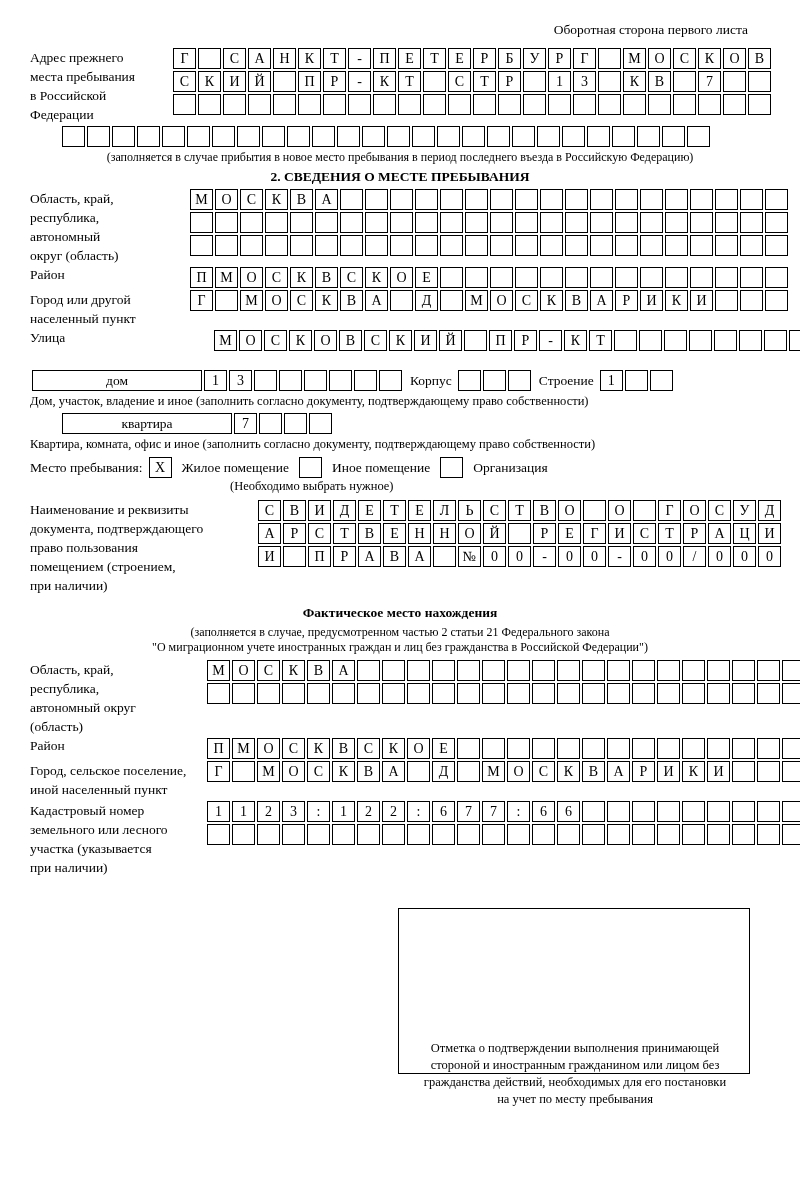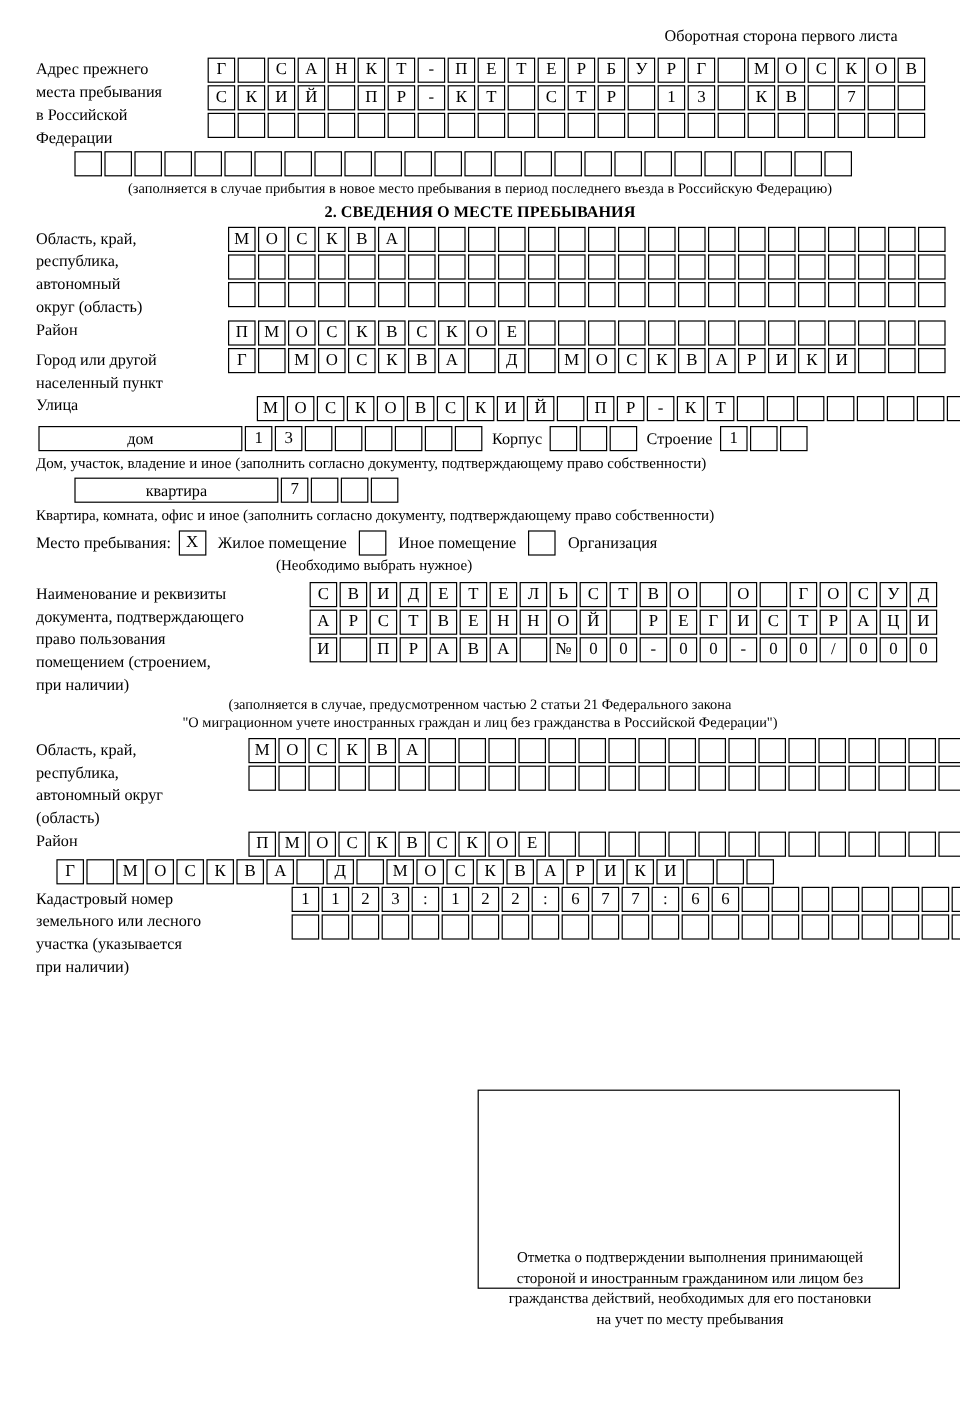--- a/index.html
+++ b/index.html
@@ -382,21 +382,21 @@
       <div class="cell"></div>
       <div class="cell"></div>
       <div class="cell"></div>
       <div class="cell"></div>
       <div class="cell"></div>
       <div class="cell"></div>
       <div class="cell"></div>
     </div>
   </div>
 
-  <div class="row" style="margin-top:4px; align-items:center;">
+  <div class="row" style="margin-top:19px; align-items:center;">
     <div class="labelbox" style="width:170px; margin-left:2px;">дом</div>
     <div class="cells">
       <div class="cell">1</div>
       <div class="cell">3</div>
       <div class="cell"></div>
       <div class="cell"></div>
       <div class="cell"></div>
       <div class="cell"></div>
       <div class="cell"></div>
       <div class="cell"></div>
@@ -512,20 +512,21 @@
         <div class="cell">0</div>
         <div class="cell">0</div>
         <div class="cell">/</div>
         <div class="cell">0</div>
         <div class="cell">0</div>
         <div class="cell">0</div>
       </div>
     </div>
   </div>
 
+  <div class="sect-title" style="margin-top:10px;">Фактическое место нахождения</div>
   <div class="note">(заполняется в случае, предусмотренном частью 2 статьи 21 Федерального закона</div>
   <div class="note">"О миграционном учете иностранных граждан и лиц без гражданства в Российской Федерации")</div>
 
   <div class="row" style="margin-top:5px;">
     <div class="lbl lblcol2 stack-lines">
       <div>Область, край,</div>
       <div>республика,</div>
       <div>автономный округ</div>
       <div>(область)</div>
     </div>
@@ -609,20 +610,24 @@
       <div class="cell"></div>
       <div class="cell"></div>
       <div class="cell"></div>
       <div class="cell"></div>
       <div class="cell"></div>
       <div class="cell"></div>
     </div>
   </div>
 
   <div class="row" style="margin-top:2px;">
+    <div class="lbl lblcol2 stack-lines">
+      <div>Город, сельское поселение,</div>
+      <div>иной населенный пункт</div>
+    </div>
     <div class="cells" style="margin-left:17px;">
       <div class="cell">Г</div>
       <div class="cell"></div>
       <div class="cell">М</div>
       <div class="cell">О</div>
       <div class="cell">С</div>
       <div class="cell">К</div>
       <div class="cell">В</div>
       <div class="cell">А</div>
       <div class="cell"></div>
@@ -637,21 +642,21 @@
       <div class="cell">Р</div>
       <div class="cell">И</div>
       <div class="cell">К</div>
       <div class="cell">И</div>
       <div class="cell"></div>
       <div class="cell"></div>
       <div class="cell"></div>
     </div>
   </div>
 
-  <div class="row" style="margin-top:2px;gap:36px;">
+  <div class="row" style="margin-top:2px;">
     <div class="lbl lblcol2 stack-lines">
       <div>Кадастровый номер</div>
       <div>земельного или лесного</div>
       <div>участка (указывается</div>
       <div>при наличии)</div>
     </div>
     <div style="margin-left:17px;">
       <div class="cells">
         <div class="cell">1</div>
         <div class="cell">1</div>

